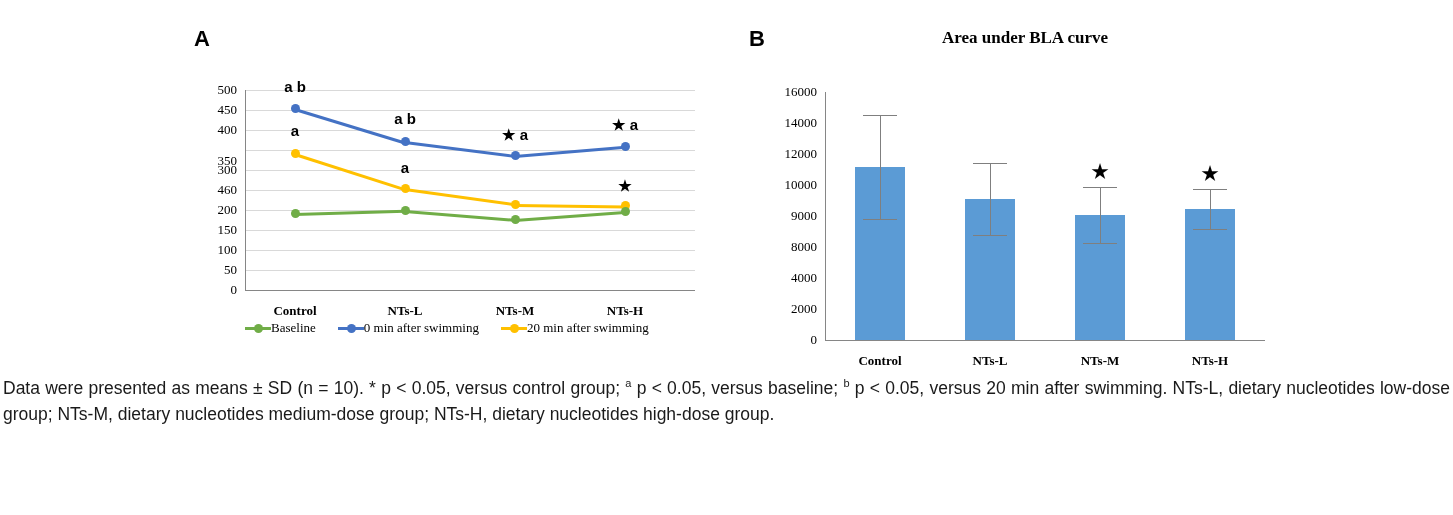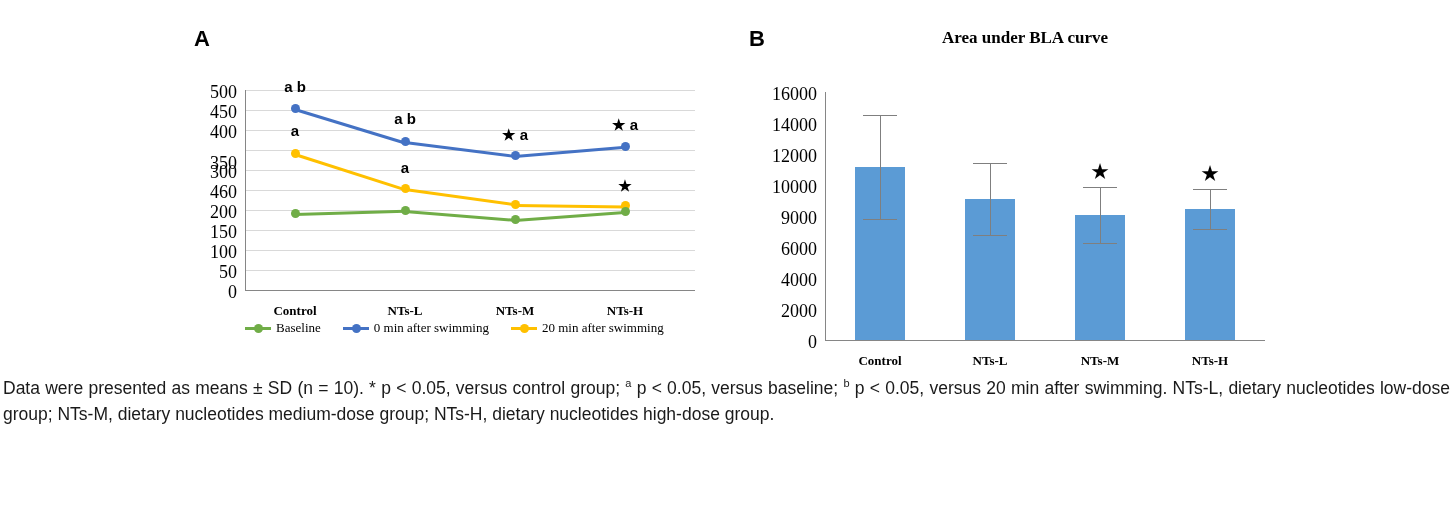--- a/index.html
+++ b/index.html
@@ -11,31 +11,31 @@
   #panelB{position:absolute;left:745px;top:20px;width:530px;height:330px;}
 
   .panel-letter{position:absolute;font-family:"Liberation Sans",sans-serif;font-weight:bold;font-size:22px;color:#000;}
   .panel-title{position:absolute;font-family:"Liberation Serif",serif;font-weight:bold;font-size:17px;color:#000;text-align:center;}
 
   .plot{position:absolute;}
   .gridline{position:absolute;left:0;height:1px;background:#d9d9d9;}
   .axis-left{position:absolute;width:1px;background:#868686;}
   .axis-bottom{position:absolute;height:1px;background:#868686;}
 
-  .ytick{position:absolute;font-family:"Liberation Serif",serif;font-size:18px;color:#000;text-align:right;}
+  .ytick{position:absolute;font-family:"Liberation Serif",serif;font-size:13px;color:#000;text-align:right;}
   .xtick{position:absolute;font-family:"Liberation Serif",serif;font-weight:bold;font-size:13px;color:#000;text-align:center;}
 
   .ann{position:absolute;font-family:"Liberation Sans",sans-serif;font-weight:bold;font-size:15px;color:#000;text-align:center;white-space:nowrap;}
 
   .dot{position:absolute;width:9px;height:9px;border-radius:50%;}
   .seg{position:absolute;height:3px;transform-origin:0 50%;}
 
   
   .legend{position:absolute;display:flex;gap:22px;align-items:center;}
-  .legend-item{display:flex;align-items:center;gap:5px;}
+  .legend-item{display:flex;align-items:center;}
   .legend-line{width:26px;height:3px;position:relative;}
   .legend-dot{width:9px;height:9px;border-radius:50%;position:absolute;left:9px;top:-3px;}
   .legend-label{font-family:"Liberation Serif",serif;font-size:13px;color:#000;}
 
   
   .bar{position:absolute;background:#5b9bd5;}
   .errbar{position:absolute;width:1px;background:#7f7f7f;}
   .errcap{position:absolute;height:1px;background:#7f7f7f;}
 
   
@@ -148,21 +148,21 @@
     <div class="plot" style="left:0;top:40px;width:530px;height:290px;">
 
       <div class="axis-left" style="left:80px;top:32px;height:249px;"></div>
       <div class="axis-bottom" style="top:280px;left:80px;width:440px;"></div>
 
       <div class="ytick" style="left:10px;top:24px;width:62px;">16000</div>
       <div class="ytick" style="left:10px;top:55px;width:62px;">14000</div>
       <div class="ytick" style="left:10px;top:86px;width:62px;">12000</div>
       <div class="ytick" style="left:10px;top:117px;width:62px;">10000</div>
       <div class="ytick" style="left:10px;top:148px;width:62px;">9000</div>
-      <div class="ytick" style="left:10px;top:179px;width:62px;">6000</div>
+      <div class="ytick" style="left:10px;top:179px;width:62px;">8000</div>
       <div class="ytick" style="left:10px;top:210px;width:62px;">4000</div>
       <div class="ytick" style="left:10px;top:241px;width:62px;">2000</div>
       <div class="ytick" style="left:10px;top:272px;width:62px;">0</div>
 
       <div class="bar" style="left:110px;top:107.2px;width:50px;height:172.8px;"></div>
       <div class="errbar" style="left:135px;top:55.3px;height:103.8px;"></div>
       <div class="errcap" style="left:118px;top:55.3px;width:34px;"></div>
       <div class="errcap" style="left:118px;top:159.1px;width:34px;"></div>
 
       <div class="bar" style="left:220px;top:138.9px;width:50px;height:141.1px;"></div>

